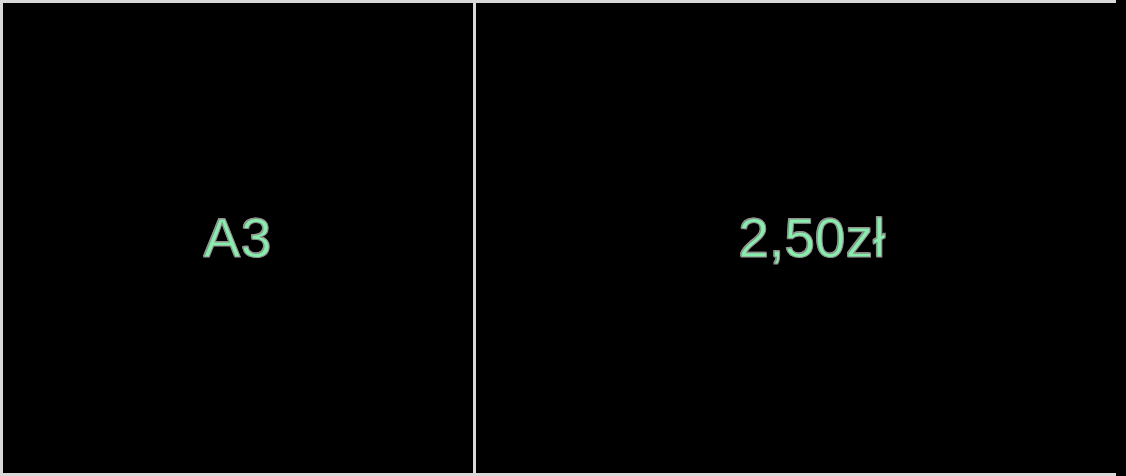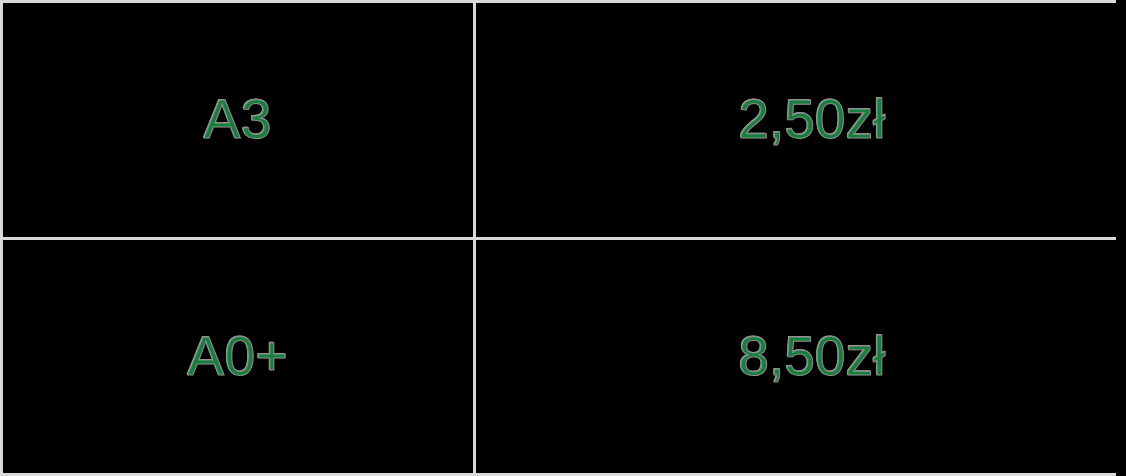--- a/index.html
+++ b/index.html
@@ -54,21 +54,21 @@
   .col-format { width: 473px; }
   .col-price  { width: 643px; }
 
   
   .cell-text {
     display: block;
     font-size: 55px;
     font-weight: 400;
     line-height: 1;
     letter-spacing: 0.5px;
-    color: #15803d;
+    color: #86efac;
     -webkit-text-stroke: 1px #8d8d8d;
     text-shadow:
       -1px -1px 0 #9a9a9a,
        1px  1px 0 #0a0a0a,
       -1px  0   0 #6e6e6e,
        0   -1px 0 #6e6e6e;
     white-space: nowrap;
     user-select: none;
   }
 
@@ -104,26 +104,18 @@
           <span class="cell-text format">A3</span>
         </td>
         <td class="col-price">
           <span class="cell-text price">2,50zł</span>
         </td>
       </tr>
 
 
 
 
-      <tr>
-        <td class="col-format">
-          <span class="cell-text format">A0+</span>
-        </td>
-        <td class="col-price">
-          <span class="cell-text price">8,50zł</span>
-        </td>
-      </tr>
 
     </tbody>
   </table>
 
   <div class="right-gutter"></div>
 </div>
 
 </body></html>

